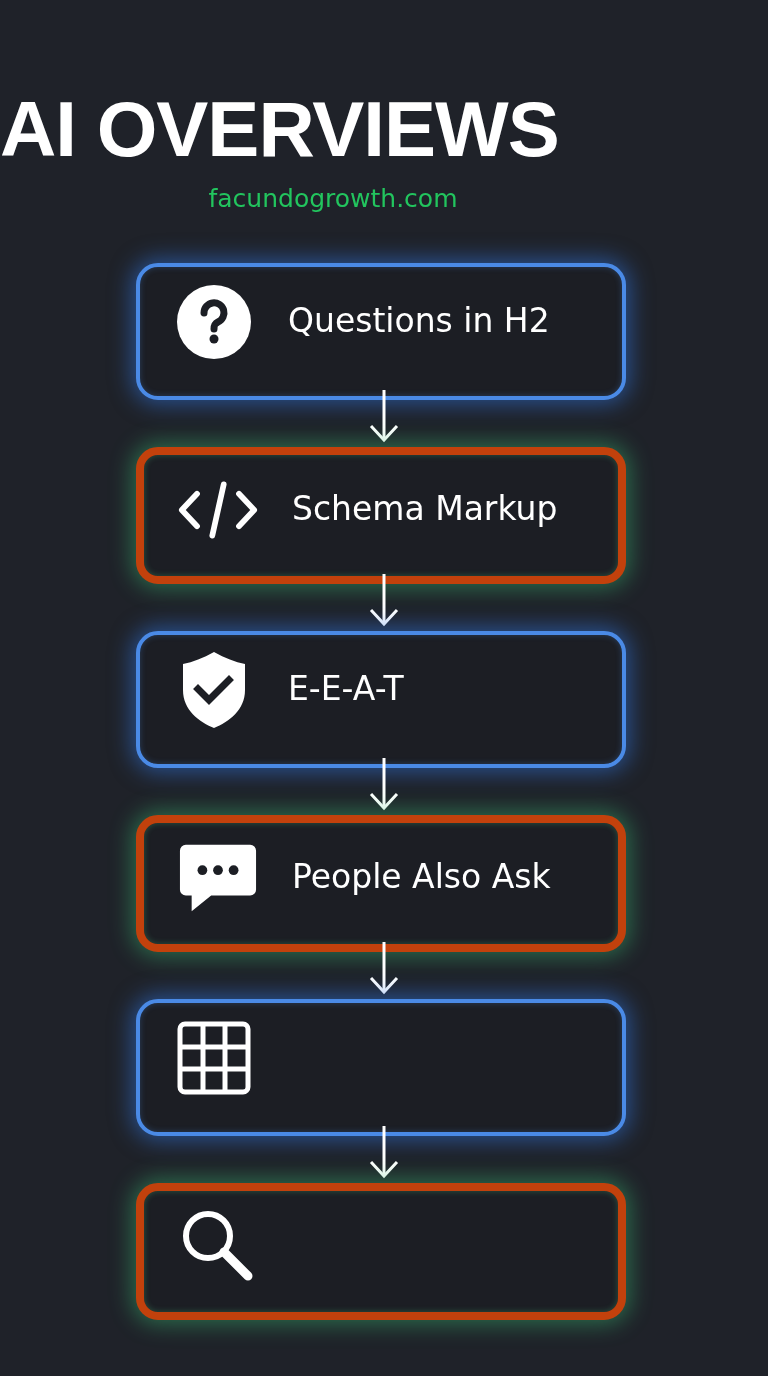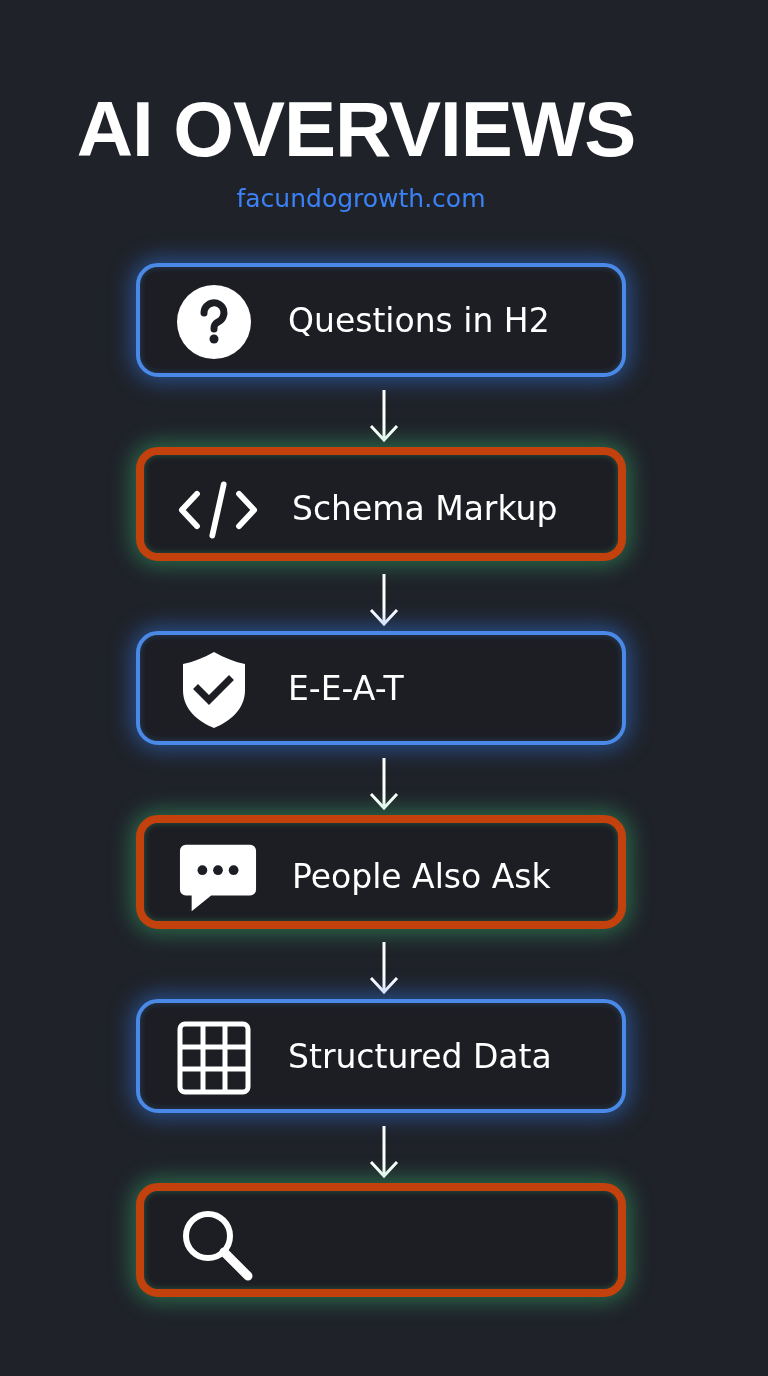--- a/index.html
+++ b/index.html
@@ -5,31 +5,30 @@
   html, body { margin: 0; padding: 0; }
   body {
     width: 768px; height: 1376px; overflow: hidden;
     background: #1f2229;
     font-family: "DejaVu Sans", sans-serif;
     color: #ffffff;
     position: relative;
   }
   .title {
     position: absolute; left: 0; top: 84px; width: 628px;
-    text-align: center; font-family: "Liberation Sans", sans-serif;
+    font-family: "Liberation Sans", sans-serif;
     font-weight: 700; font-size: 78px; letter-spacing: -1px; line-height: 90px;
     color: #ffffff;
-    padding-left: 42px;
   }
   .subtitle {
     position: absolute; left: 0; top: 182px; width: 666px;
-    text-align: center; font-size: 25px; color: #3b82f6; line-height: 34px; padding-left: 28px;
+    text-align: center; font-size: 25px; color: #22c55e; line-height: 34px;
   }
   .step {
-    position: absolute; left: 136px; width: 490px; height: 114px;
+    position: absolute; left: 136px; width: 490px; height: 137px;
     border-radius: 22px; background: #1c1e24;
     box-sizing: border-box;
   }
   .step.blue { border: 4px solid #4a8ae6; box-shadow: 0 0 22px 4px rgba(50,120,230,0.55), inset 0 0 6px rgba(74,138,230,0.3); }
   .step.green { border: 8px solid #c2410c; box-shadow: 0 0 22px 4px rgba(60,200,120,0.45), inset 0 0 6px rgba(79,217,138,0.3); }
   .step .icon {
     position: absolute; left: 34px; top: 24px; width: 80px; height: 62px;
     display: flex; align-items: center; justify-content: center;
   }
   .step .label {
@@ -114,21 +113,20 @@
 <div class="step blue" style="top:999px;">
   <div class="icon">
     <svg width="74" height="74" viewBox="0 0 74 74">
       <rect x="3" y="3" width="68" height="68" rx="5" fill="none" stroke="#ffffff" stroke-width="5"></rect>
       <line x1="26" y1="3" x2="26" y2="71" stroke="#ffffff" stroke-width="5"></line>
       <line x1="48" y1="3" x2="48" y2="71" stroke="#ffffff" stroke-width="5"></line>
       <line x1="3" y1="26" x2="71" y2="26" stroke="#ffffff" stroke-width="5"></line>
       <line x1="3" y1="48" x2="71" y2="48" stroke="#ffffff" stroke-width="5"></line>
     </svg>
   </div>
-  <div class="label">Structured Data</div>
 </div>
 
 <svg class="arrow" style="top:1124px;" viewBox="0 0 32 56">
   <line x1="16" y1="2" x2="16" y2="52" stroke="#ffffff" stroke-width="3"></line>
   <polyline points="3,38 16,52 29,38" fill="none" stroke="#ffffff" stroke-width="3"></polyline>
 </svg>
 
 <div class="step green" style="top:1183px;">
   <div class="icon">
     <svg width="76" height="76" viewBox="0 0 76 76">

